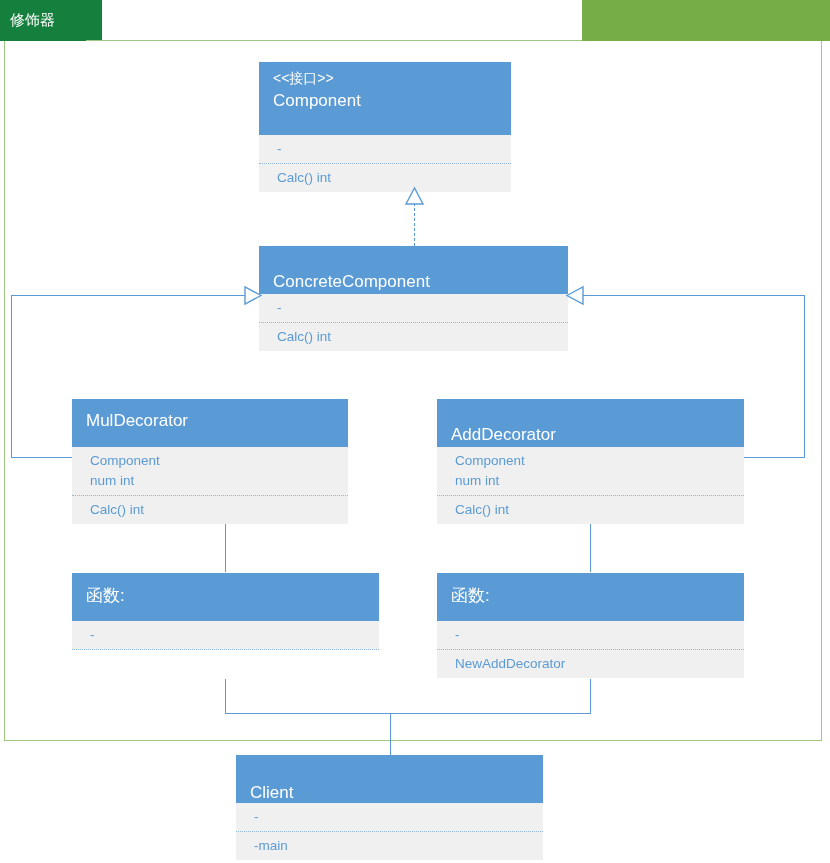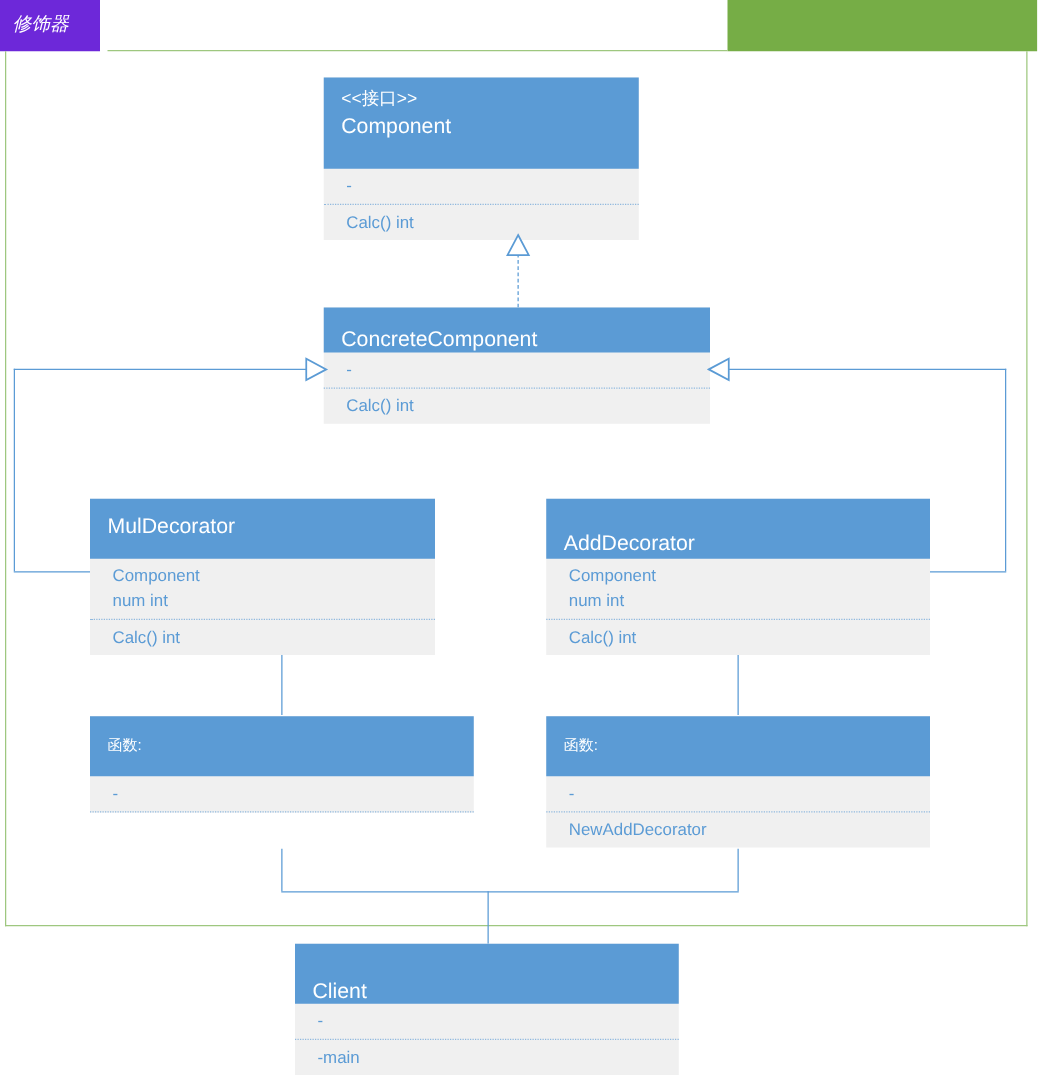--- a/index.html
+++ b/index.html
@@ -16,25 +16,24 @@
     height: 863px;
     background: #ffffff;
     overflow: hidden;
   }
 
   
   .title-tab {
     position: absolute;
     left: 0;
     top: 0;
-    width: 80px;
+    width: 102px;
     height: 41px;
-    background: #6d28d9;
-    box-sizing: border-box;
-    font-style: italic;
+    background: #15803d;
+    box-sizing: border-box;
   }
   .title-tab-label {
     position: absolute;
     left: 10px;
     top: 10px;
     color: #ffffff;
     font-size: 15px;
     line-height: 20px;
     white-space: nowrap;
   }
@@ -86,21 +85,21 @@
     font-size: 14px;
     line-height: 21px;
     white-space: nowrap;
   }
   .uml-title {
     font-size: 17px;
     line-height: 24px;
     white-space: nowrap;
   }
   .uml-title.cjk {
-    font-size: 12px;
+    font-size: 17px;
   }
   .uml-attrs, .uml-ops {
     color: #5b9bd5;
     font-size: 13.5px;
     line-height: 20px;
     padding: 4px 12px 4px 18px;
     box-sizing: border-box;
   }
   .uml-attrs {
     border-bottom: 1px dotted #8fb8dd;
@@ -195,21 +194,21 @@
     </div>
     <div class="uml-attrs">
       <div class="uml-row">-</div>
     </div>
     <div class="uml-ops">
       <div class="uml-row">Calc() int</div>
     </div>
   </div>
 
   <div class="uml" style="left:259px; top:246px; width:309px;">
-    <div class="uml-header" style="height:36px; padding-top:14px;">
+    <div class="uml-header" style="height:48px; padding-top:24px;">
       <div class="uml-title">ConcreteComponent</div>
     </div>
     <div class="uml-attrs">
       <div class="uml-row">-</div>
     </div>
     <div class="uml-ops">
       <div class="uml-row">Calc() int</div>
     </div>
   </div>
 

